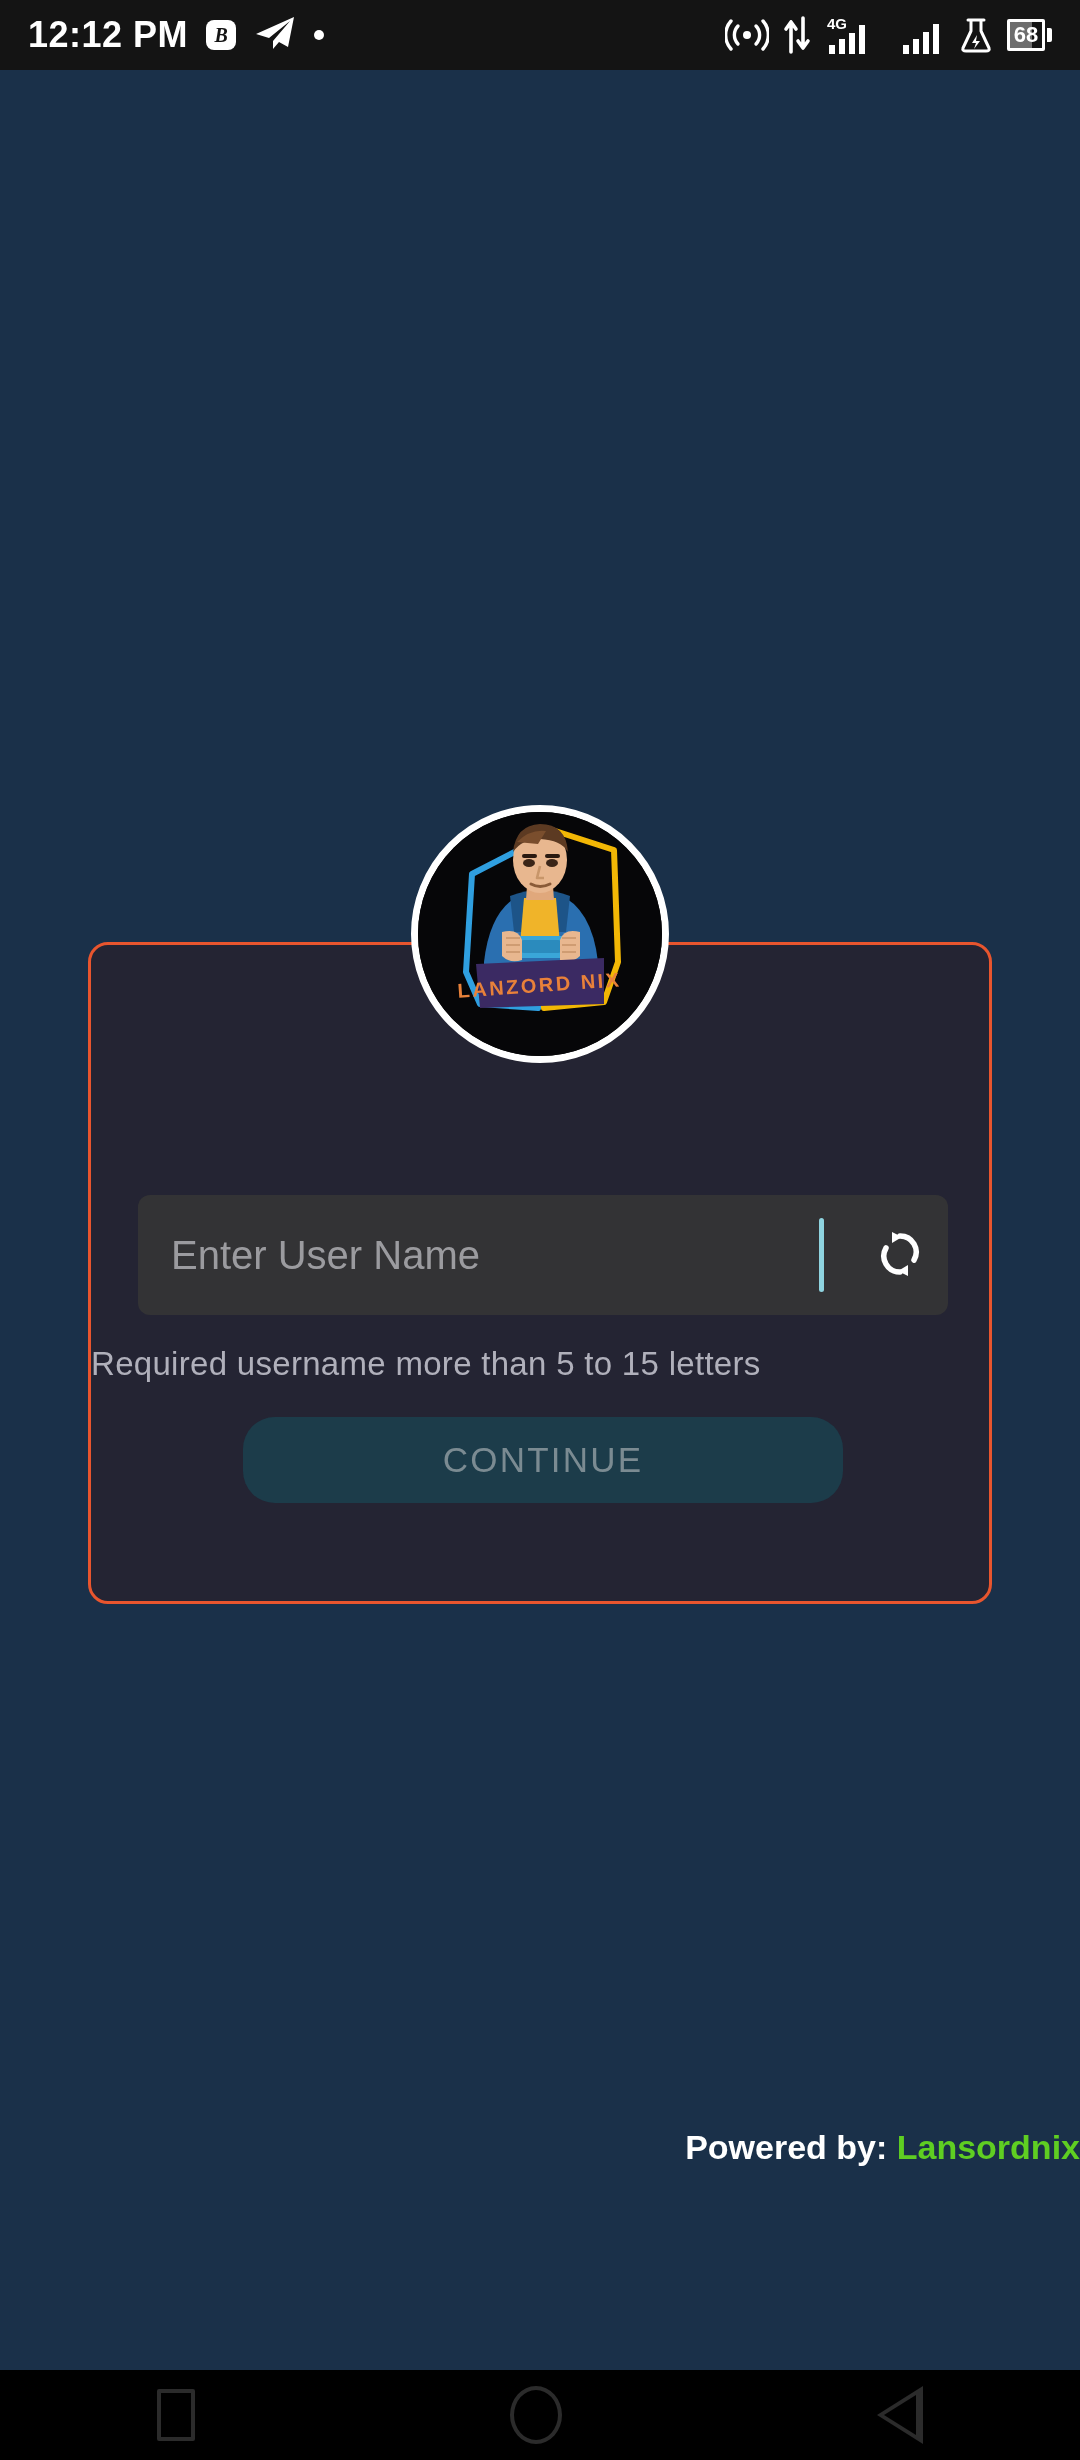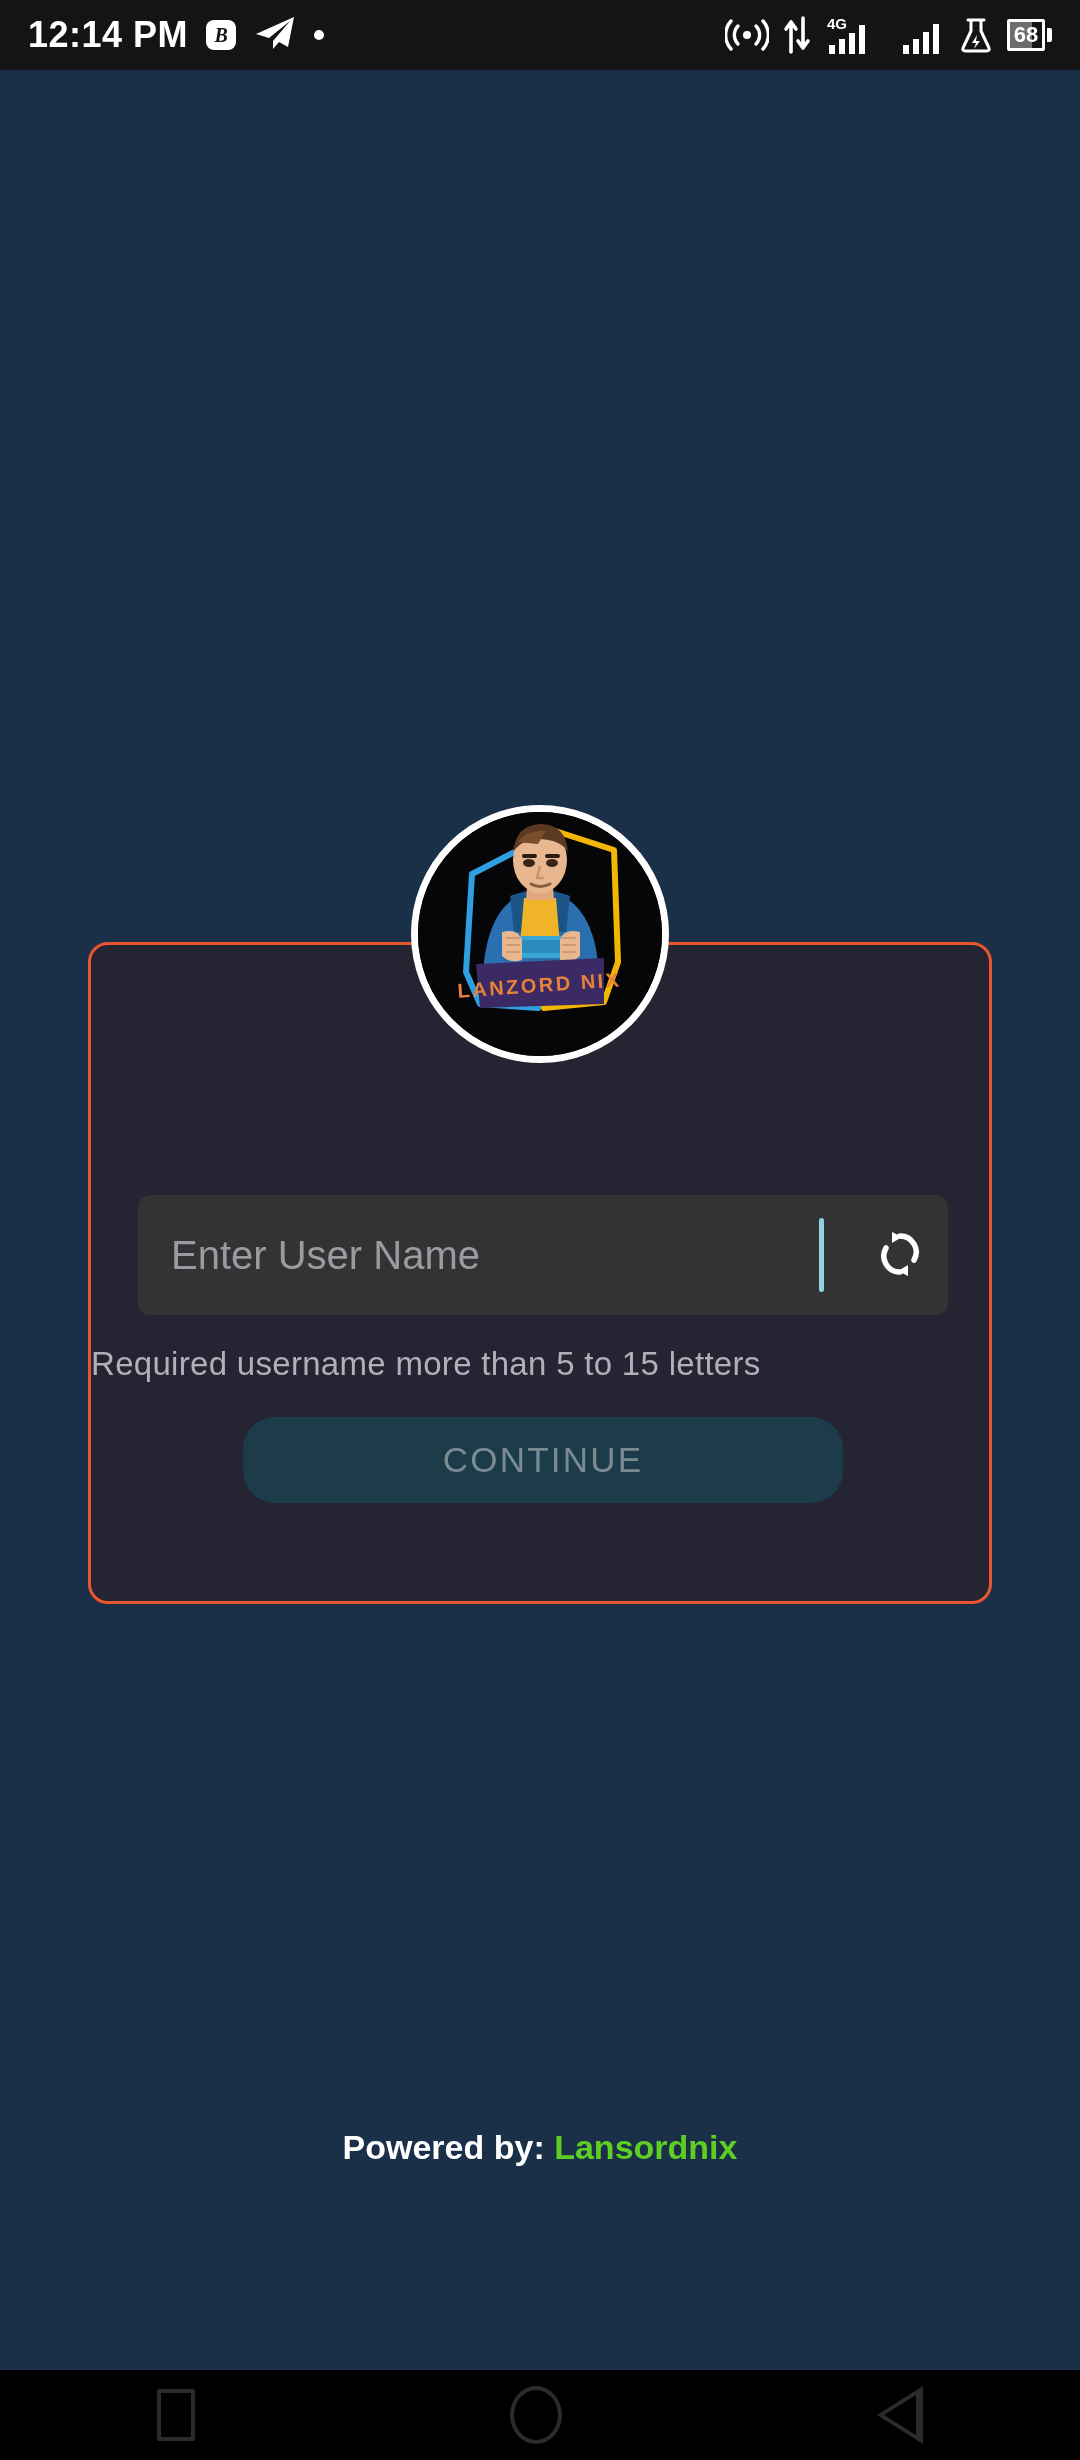--- a/index.html
+++ b/index.html
@@ -230,21 +230,21 @@
     letter-spacing: 2.2px;
     font-family: "Liberation Sans", sans-serif;
     cursor: pointer;
   }
 
   .footer {
     position: absolute;
     left: 0;
     top: 2058px;
     width: 100%;
-    text-align: center;
+    text-align: right;
     font-size: 34px;
     font-weight: bold;
   }
   .footer .pw { color: #ffffff; }
   .footer .brand { color: #5fce22; }
 
   
   .navbar {
     position: absolute;
     left: 0;
@@ -286,21 +286,21 @@
     border-right: 32px solid #000000;
   }
 </style>
 </head>
 <body>
 
 <div class="phone">
 
   <div class="statusbar">
     <div class="sb-left">
-      <span class="sb-time">12:14 PM</span>
+      <span class="sb-time">12:12 PM</span>
       <span class="sb-badge-b">B</span>
       <span>
         <svg width="42" height="36" viewBox="0 0 42 36">
           <path d="M40 2 L2 19 L15 23 L36 6 L19 26 L19 34 L25 27 L34 32 Z" fill="#ffffff"></path>
         </svg>
       </span>
       <span class="sb-dot"></span>
     </div>
     <div class="sb-right">
       <span>

